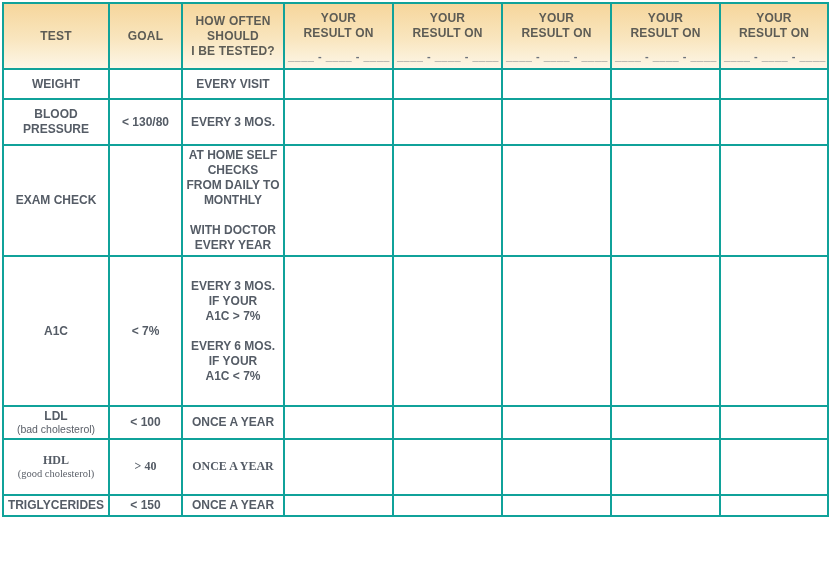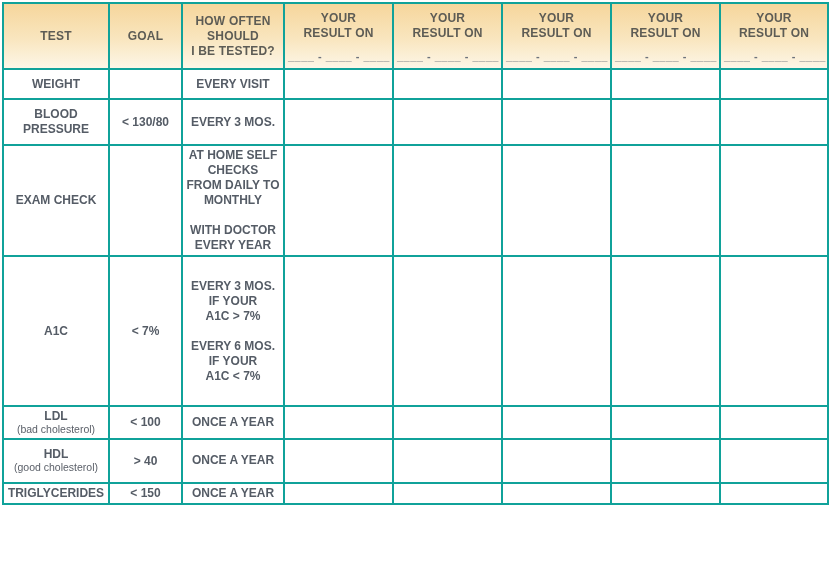--- a/index.html
+++ b/index.html
@@ -55,21 +55,21 @@
   .goal-cell { font-size:12.5px; }
   .often-cell { font-size:11.5px; }
   
   tr.hdr      { height:66px; }
   tr.r-weight { height:30px; }
   tr.r-bp     { height:46px; }
   tr.r-foot   { height:99px; }
   tr.r-a1c    { height:150px; }
   tr.r-teeth  { height:18px; }
   tr.r-ldl    { height:28px; }
-  tr.r-hdl    { height:44px; }
+  tr.r-hdl    { height:56px;font-family:Liberation Serif, serif; }
   tr.r-trig   { height:18px; }
 </style>
 </head>
 <body>
 
 <div class="sheet">
   <table class="schedule">
     <colgroup>
       <col style="width:106px">
       <col style="width:73px">

